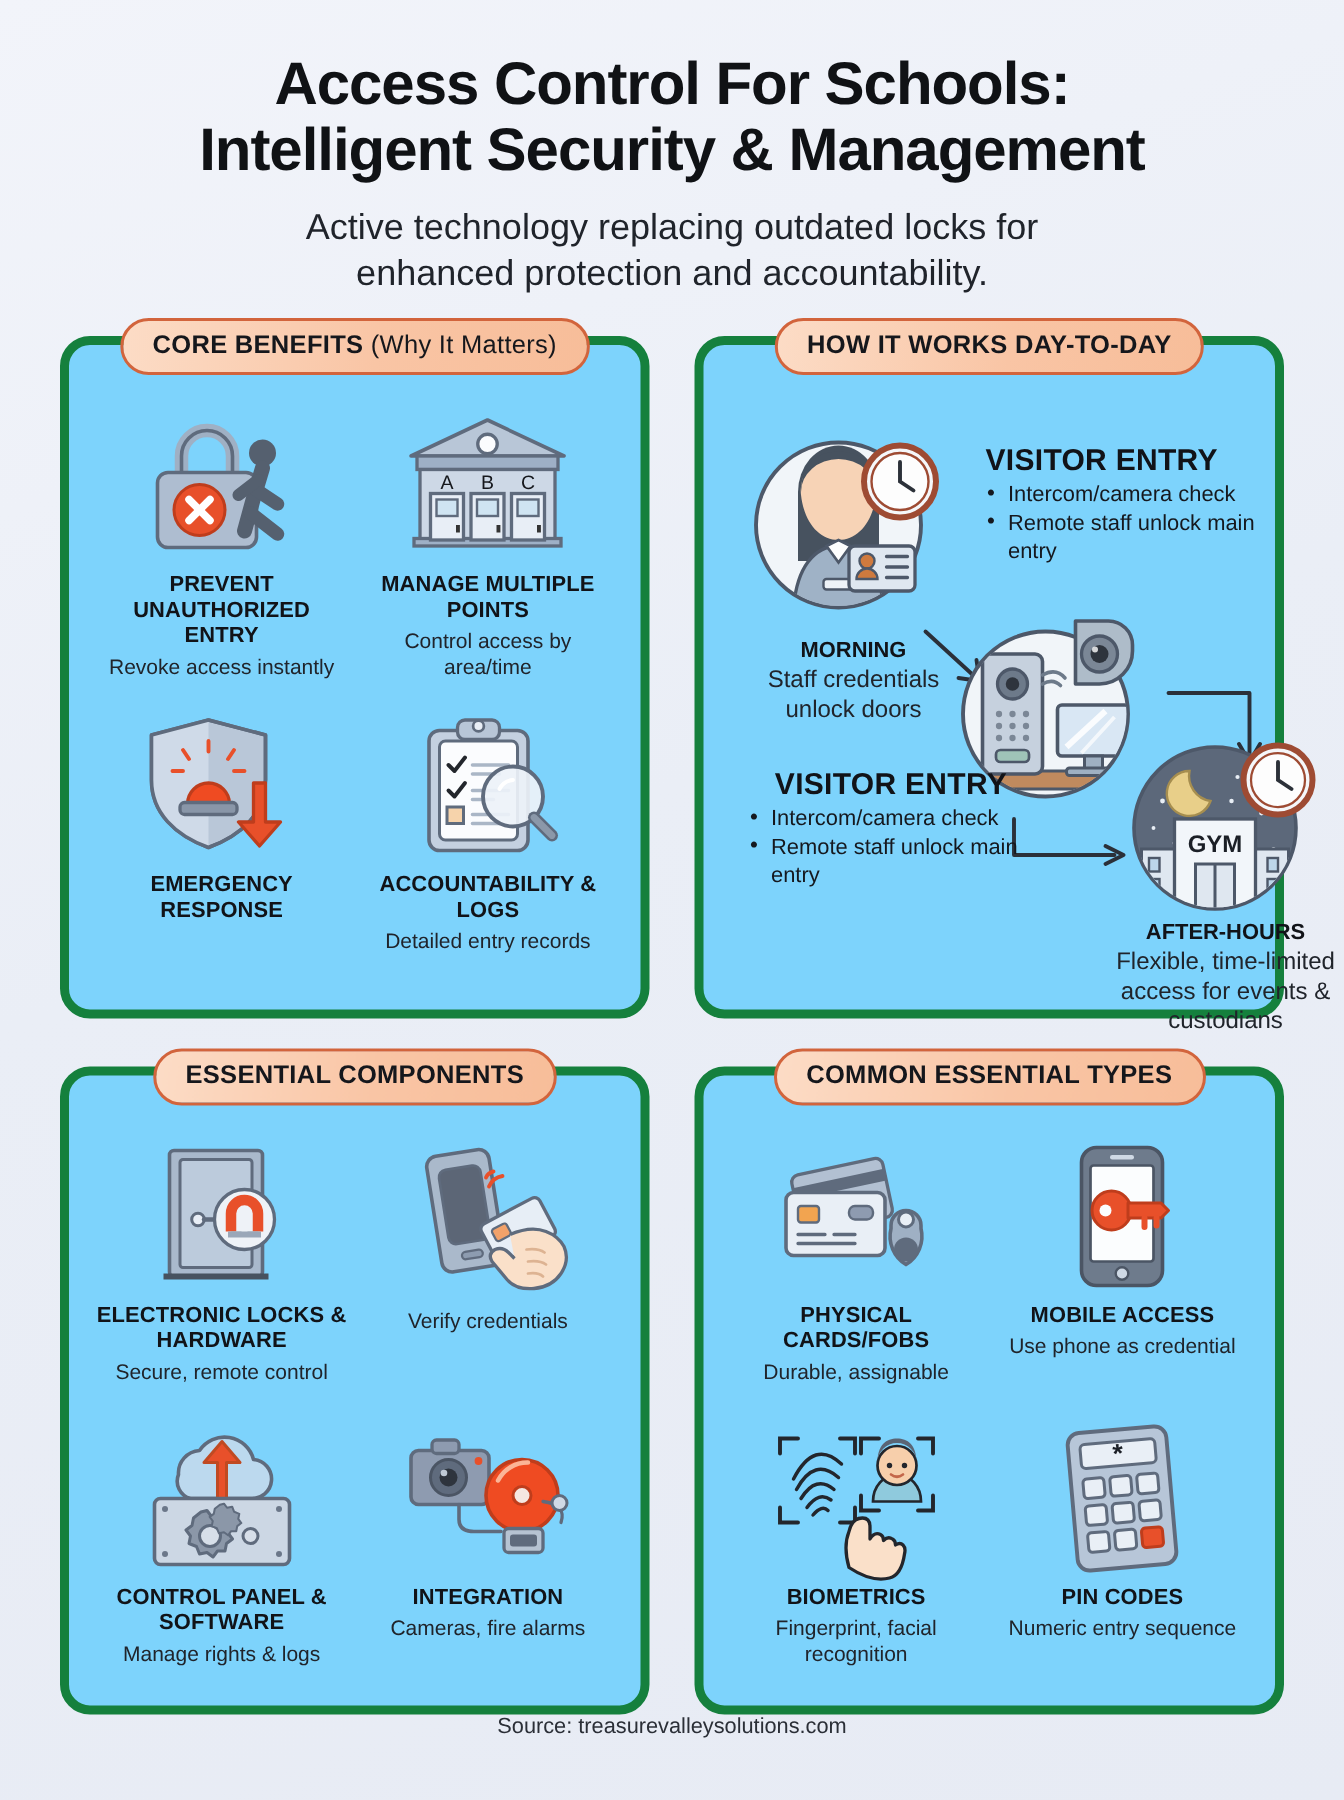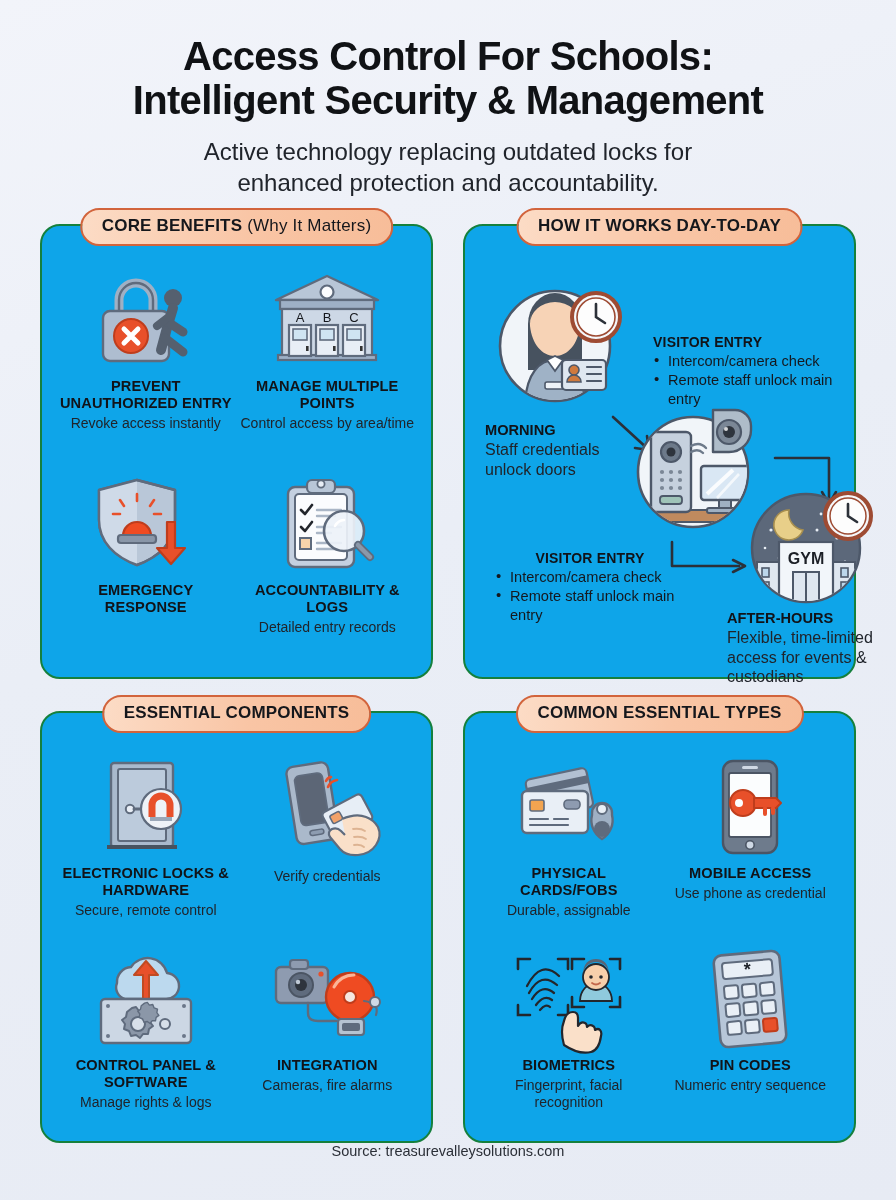--- a/index.html
+++ b/index.html
@@ -52,23 +52,23 @@
     display: grid;
     grid-template-columns: 1fr 1fr;
     grid-template-rows: 455px 432px;
     column-gap: 30px;
     row-gap: 32px;
     margin-top: 8px;
   }
 
   .card {
     position: relative;
-    border: 2px solid #15803d;
+    border: 6px solid #15803d;
     border-radius: 20px;
-    background: #0ea5e9;
+    background: #7dd3fc;
     padding: 34px 16px 16px 16px;
   }
 
   .card-header {
     position: absolute;
     top: -18px;
     left: 50%;
     transform: translateX(-50%);
     border: 2px solid #d2643c;
     border-radius: 999px;
@@ -124,44 +124,43 @@
   }
 
   
   .flow {
     position: relative;
     height: 100%;
     width: 100%;
   }
   .flow .node-label {
     position: absolute;
-    text-align: left;
+    text-align: center;
   }
   .flow .node-label .nl-title {
     font-size: 14.6px;
     font-weight: bold;
     line-height: 1.18;
     color: #111318;
   }
   .flow .node-label .nl-desc {
     font-size: 16px;
     line-height: 1.2;
     color: #20242b;
     margin-top: 1px;
   }
   .flow .bullets {
     position: absolute;
   }
   .flow .bullets .b-title {
-    font-size: 14px;
+    font-size: 20px;
     font-weight: bold;
     letter-spacing: 0.2px;
     color: #111318;
     margin-bottom: 2px;
-    margin-top: 42px;
   }
   .flow .bullets ul { list-style: none; }
   .flow .bullets li {
     font-size: 14.6px;
     line-height: 1.25;
     color: #15181e;
     padding-left: 15px;
     position: relative;
     margin-bottom: 1px;
   }

